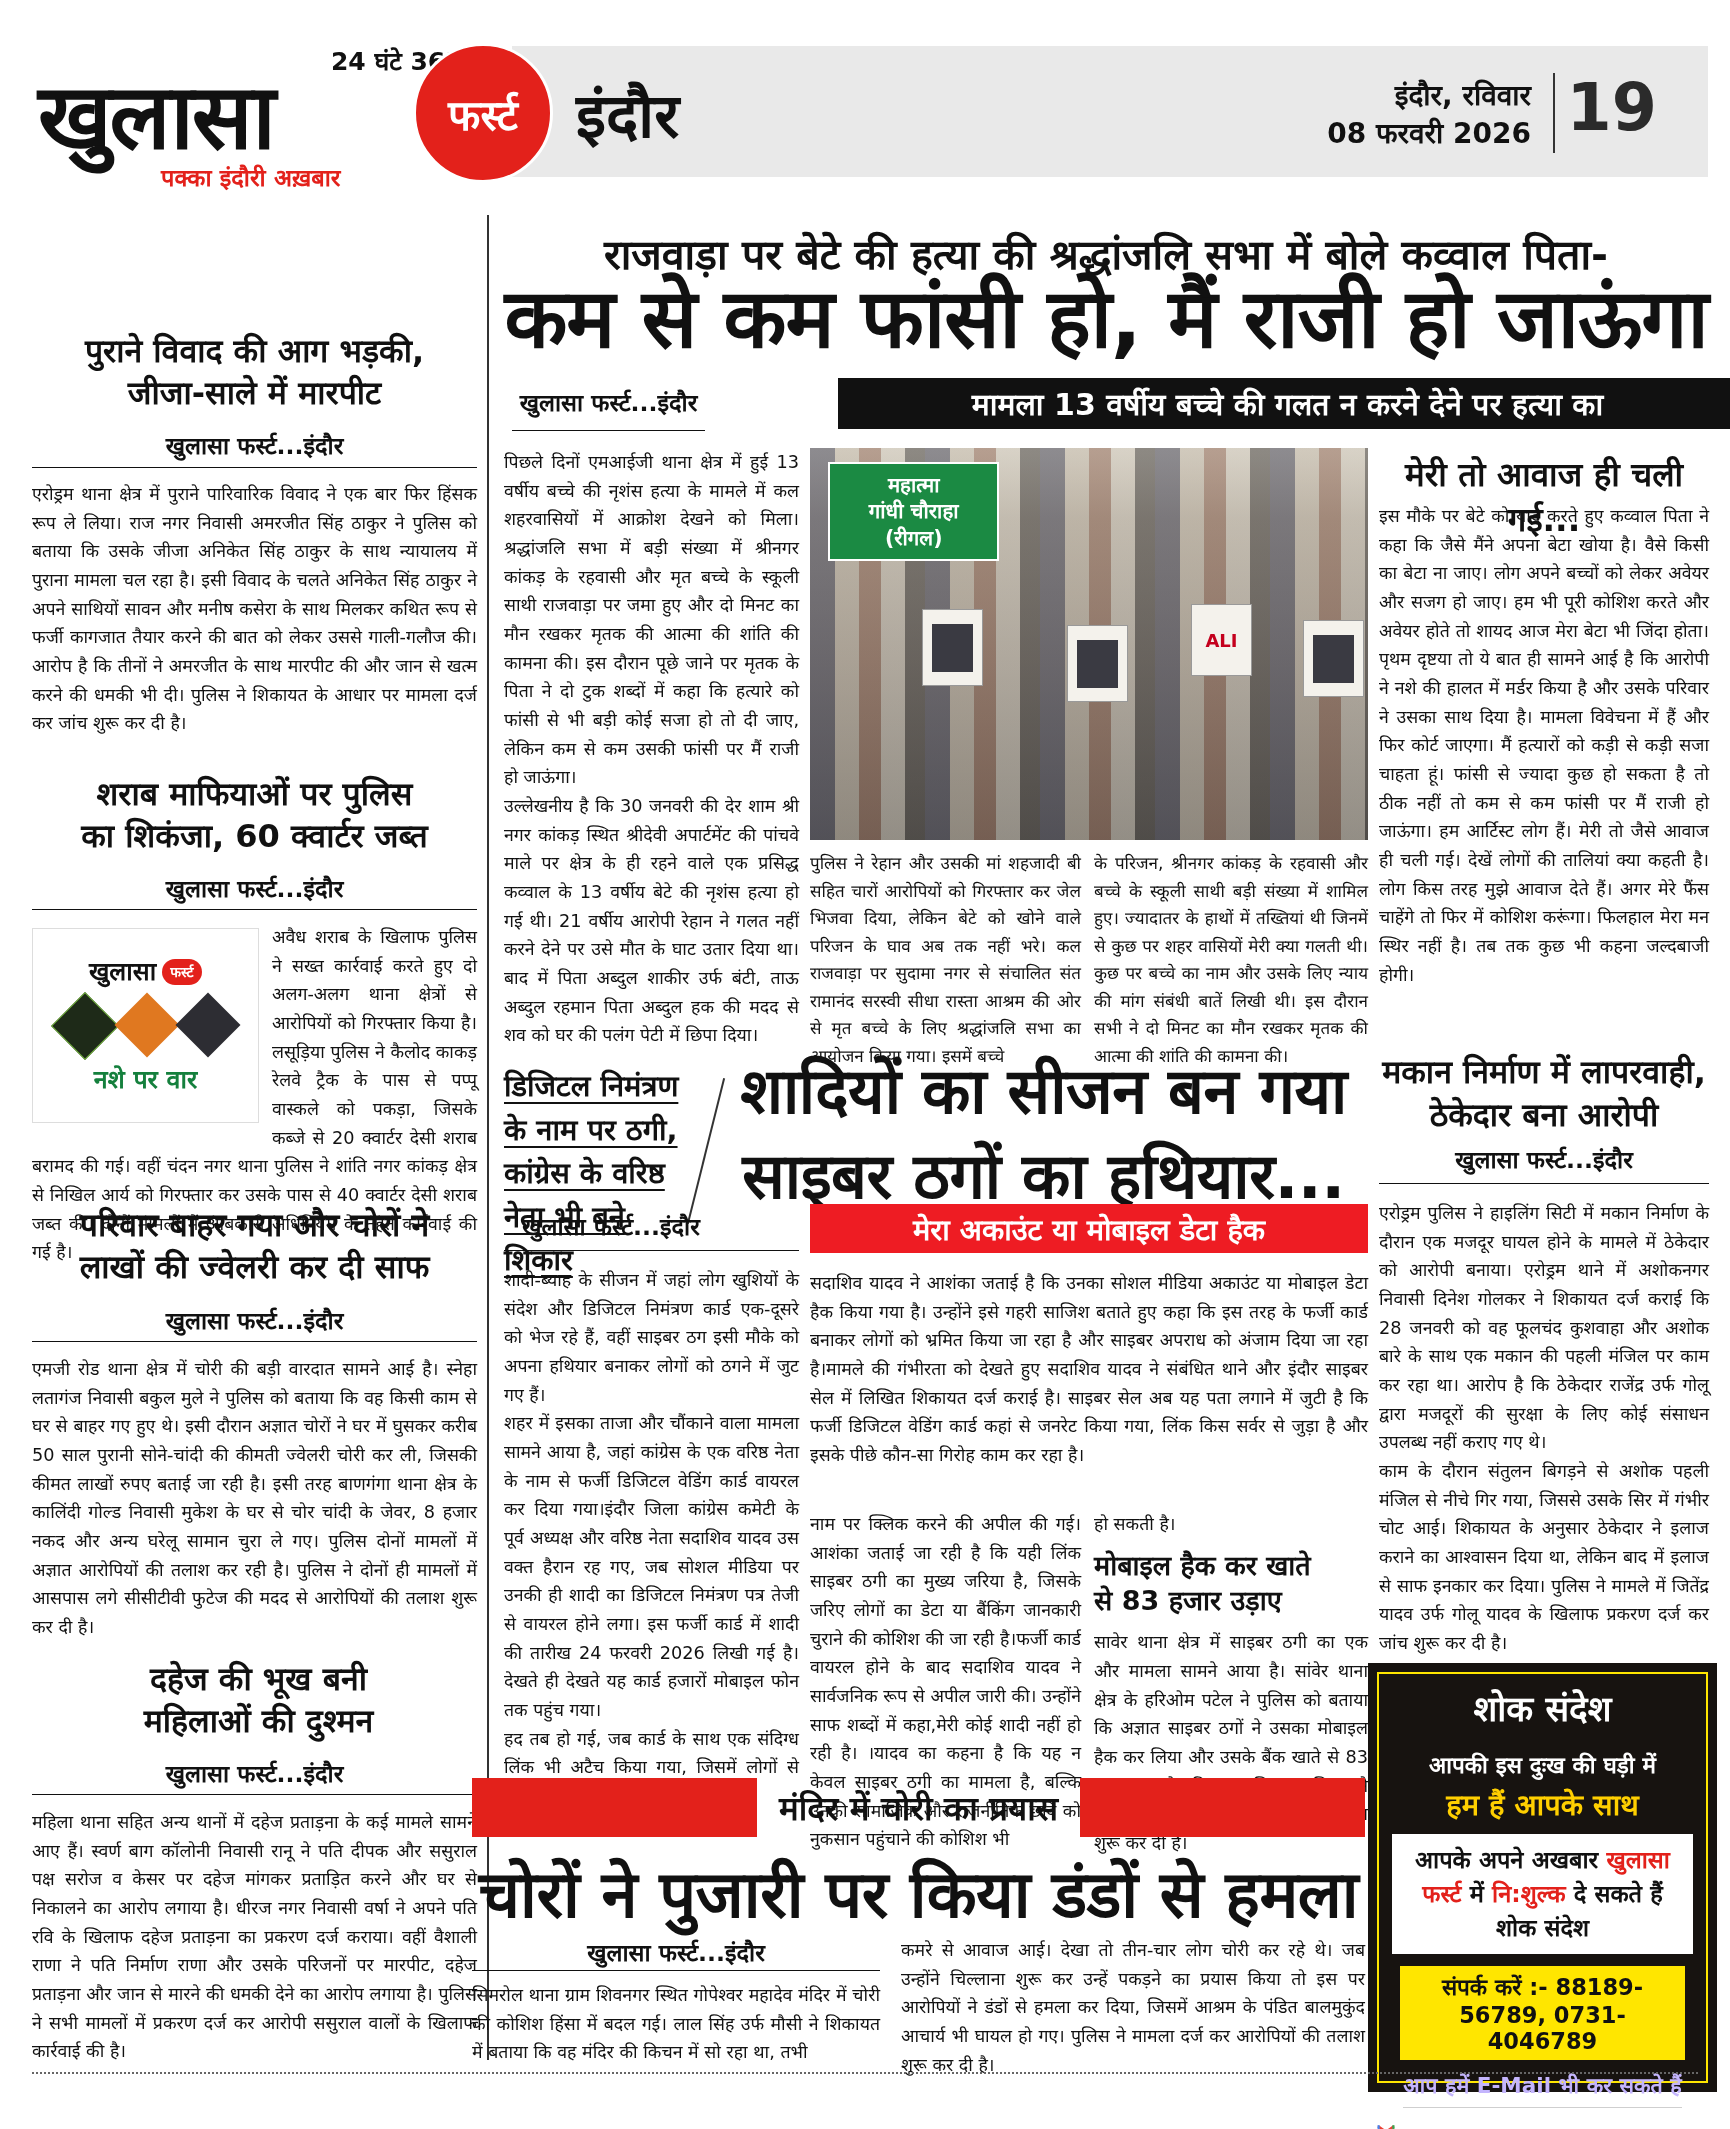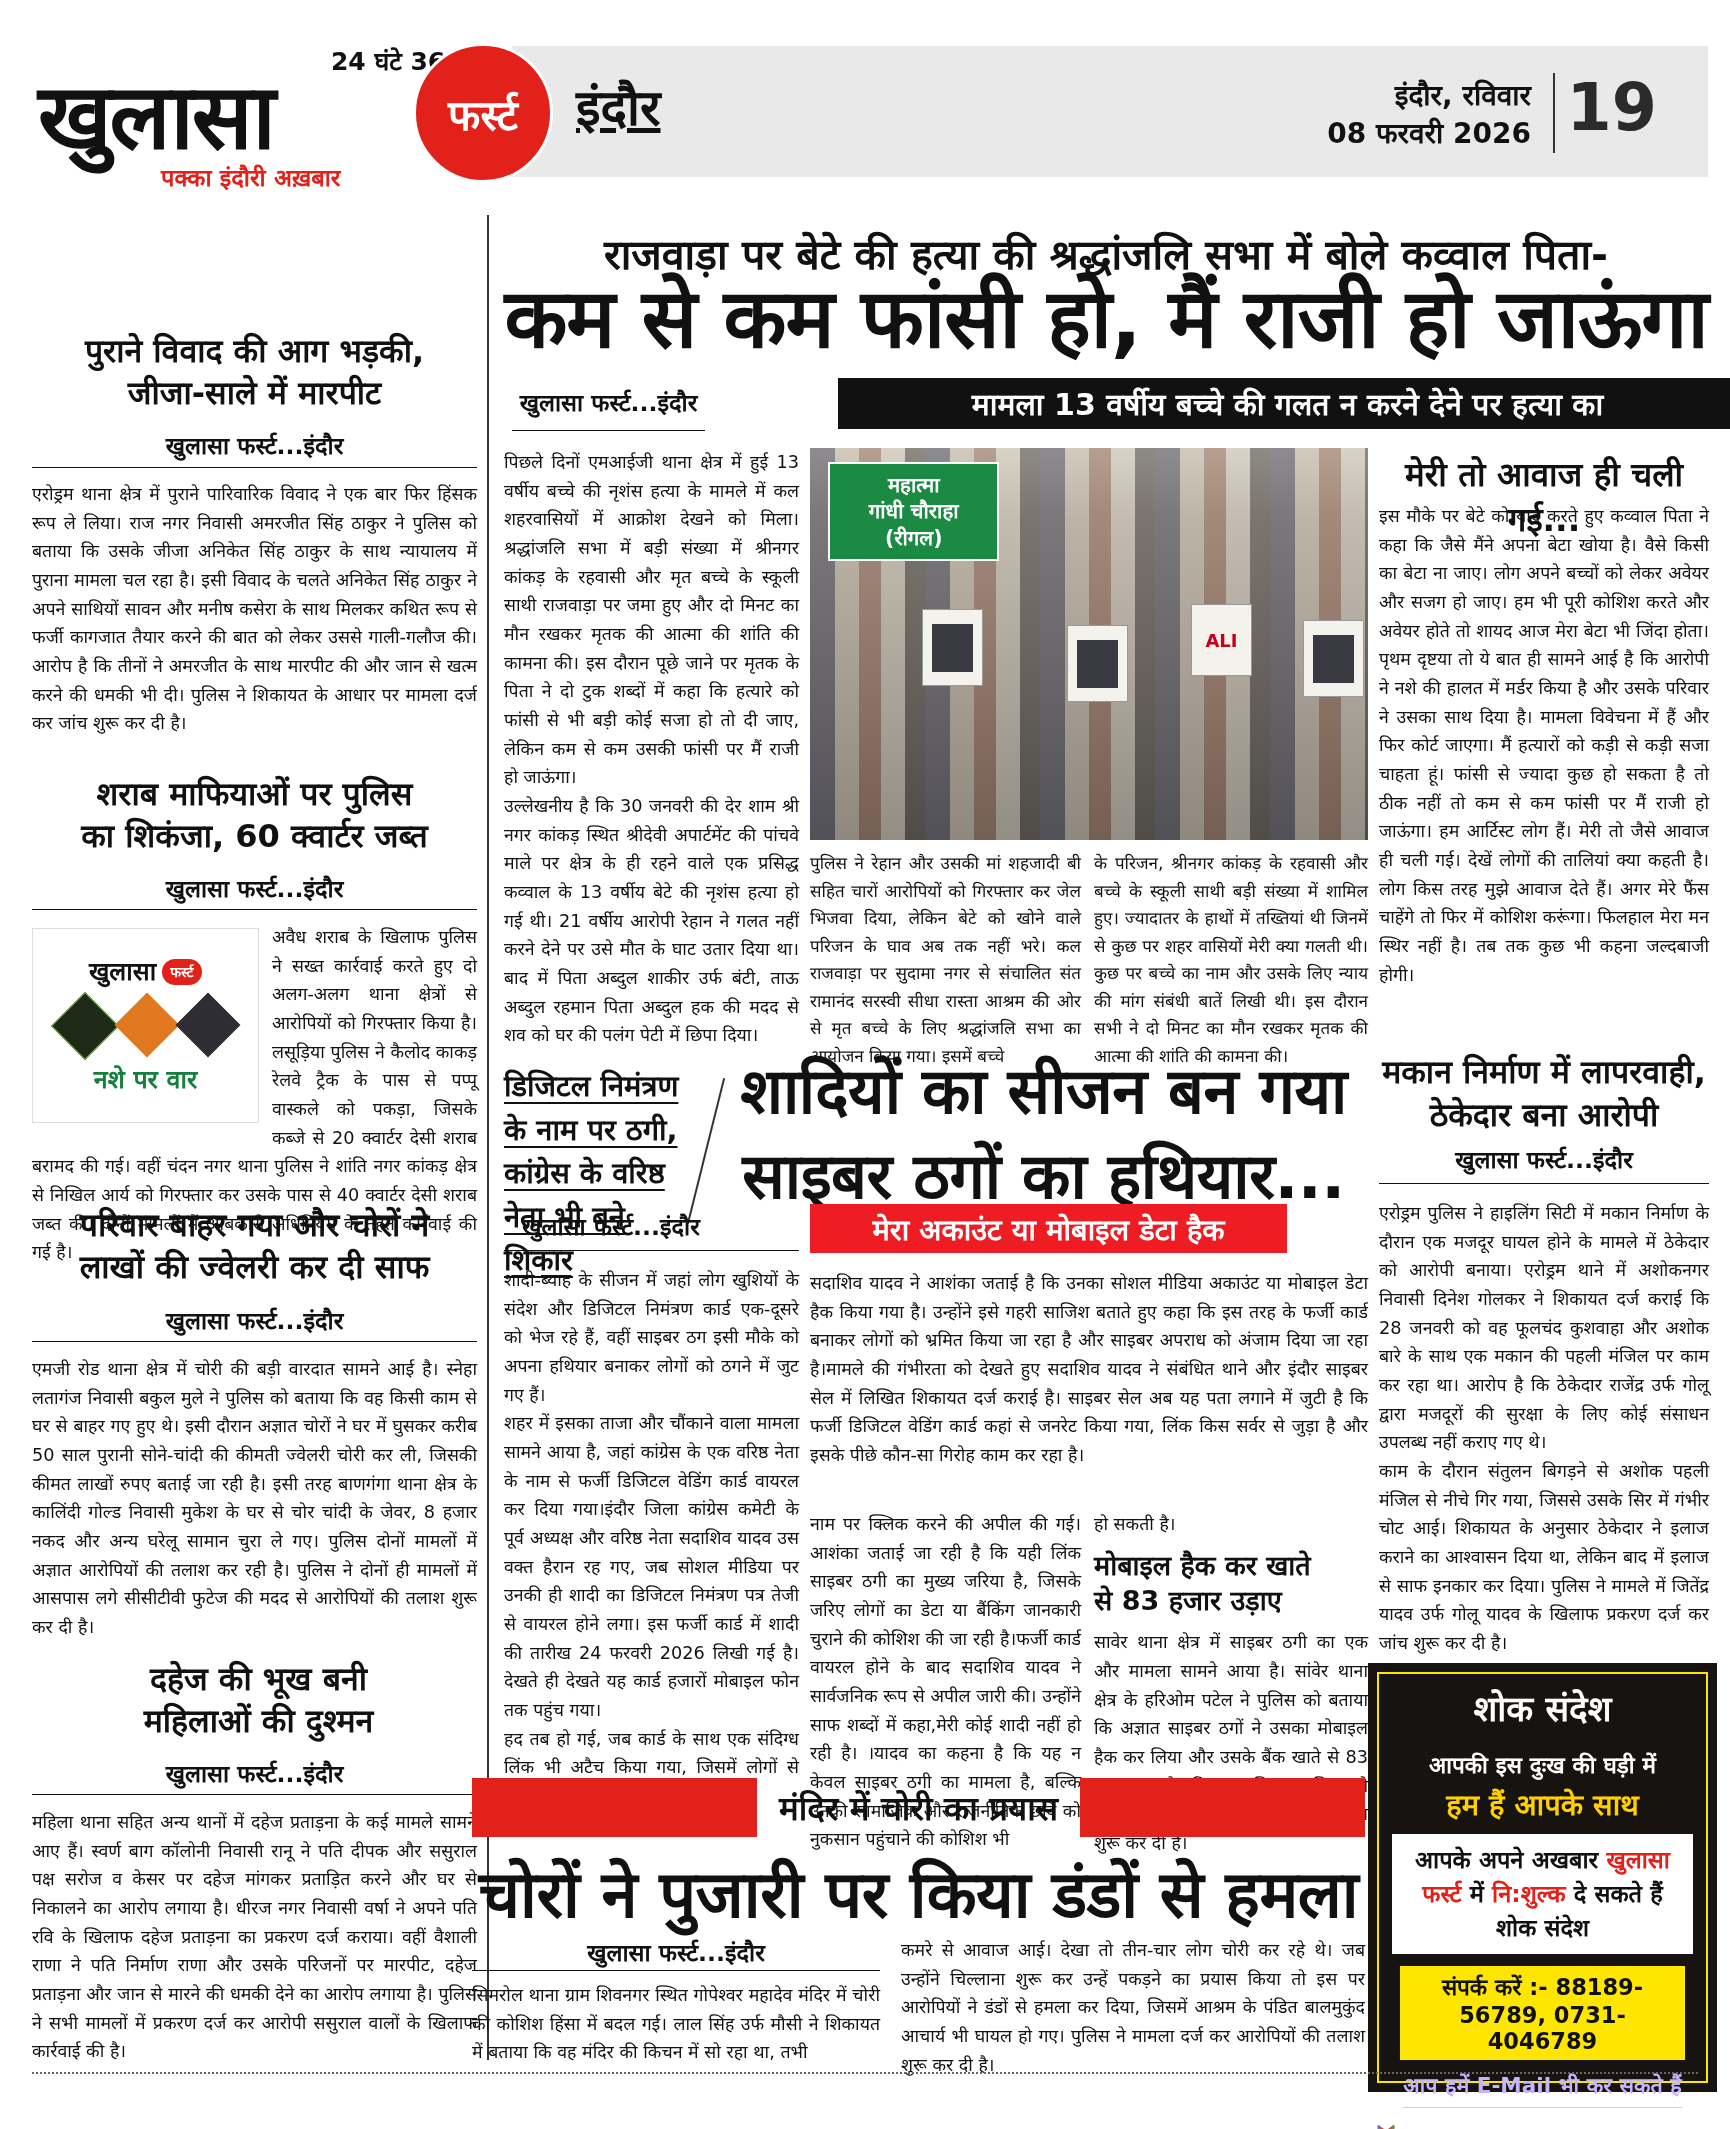--- a/index.html
+++ b/index.html
@@ -15,21 +15,21 @@
   .dotted{border-top:2.1px dotted #666;}
 
   
   .mast-tagline-top{font-size:25px;font-weight:800;}
   .mast-logo{font-size:90px;font-weight:900;letter-spacing:-2.1px;line-height:1;}
   .mast-badge{background:#e3211b;color:#fff;border-radius:50%;width:134px;height:134px;
               display:flex;align-items:center;justify-content:center;font-size:42px;font-weight:800;
               border:3.2px solid #fff;}
   .mast-tagline-bottom{color:#e3211b;font-size:23.6px;font-weight:800;}
   .gray-bar{background:#e9e9e9;}
-  .city{font-size:50px;font-weight:900;text-decoration:underline;}
+  .city{font-size:61px;font-weight:900;}
   .dateline{font-size:28px;font-weight:800;text-align:right;line-height:1.35;}
   .pagenum{font-size:65px;font-weight:700;color:#2b2b2b;}
 
   
   .banner{background:#e3211b;color:#fff;font-size:44px;font-weight:900;
           display:flex;align-items:center;justify-content:center;}
   .rail-head{font-size:32px;font-weight:800;line-height:1.32;text-align:center;}
   .inset-box{float:left;width:225px;height:193px;margin:5.4px 13px 4.3px 0;background:#fff;
              border:1.1px solid #ddd;display:flex;flex-direction:column;align-items:center;justify-content:center;}
   .inset-logo{font-size:25px;font-weight:900;}
@@ -184,21 +184,21 @@
 
   <div class="abs cy-side-hl prel" style="left:504px;top:1065px;width:182px;">डिजिटल निमंत्रण
 के नाम पर ठगी,
 कांग्रेस के वरिष्ठ
 नेता भी बने शिकार</div>
   <div class="abs" style="left:705px;top:1076px;width:2.1px;height:150px;background:#333;transform:rotate(14deg);"></div>
   <div class="abs cy-head center prel" style="left:735px;top:1049px;width:617px;">शादियों का सीजन बन गया
 साइबर ठगों का हथियार...</div>
   <div class="abs byline" style="left:512px;top:1210px;width:198px;">खुलासा फर्स्ट...इंदौर</div>
   <div class="abs rule" style="left:504px;top:1250px;width:295px;border-top-width:1.1px;"></div>
-  <div class="abs redbar" style="left:810px;top:1204px;width:477px;height:49px;">मेरा अकाउंट या मोबाइल डेटा हैक</div>
+  <div class="abs redbar" style="left:810px;top:1204px;width:558px;height:49px;">मेरा अकाउंट या मोबाइल डेटा हैक</div>
 
   <div class="abs body-txt prel" style="left:504px;top:1266px;width:295px;height:486px;">शादी-ब्याह के सीजन में जहां लोग खुशियों के संदेश और डिजिटल निमंत्रण कार्ड एक-दूसरे को भेज रहे हैं, वहीं साइबर ठग इसी मौके को अपना हथियार बनाकर लोगों को ठगने में जुट गए हैं।
 शहर में इसका ताजा और चौंकाने वाला मामला सामने आया है, जहां कांग्रेस के एक वरिष्ठ नेता के नाम से फर्जी डिजिटल वेडिंग कार्ड वायरल कर दिया गया।इंदौर जिला कांग्रेस कमेटी के पूर्व अध्यक्ष और वरिष्ठ नेता सदाशिव यादव उस वक्त हैरान रह गए, जब सोशल मीडिया पर उनकी ही शादी का डिजिटल निमंत्रण पत्र तेजी से वायरल होने लगा। इस फर्जी कार्ड में शादी की तारीख 24 फरवरी 2026 लिखी गई है। देखते ही देखते यह कार्ड हजारों मोबाइल फोन तक पहुंच गया।
 हद तब हो गई, जब कार्ड के साथ एक संदिग्ध लिंक भी अटैच किया गया, जिसमें लोगों से विशेष निमंत्रण देखने के</div>
   <div class="abs body-txt prel" style="left:810px;top:1269px;width:558px;height:231px;">सदाशिव यादव ने आशंका जताई है कि उनका सोशल मीडिया अकाउंट या मोबाइल डेटा हैक किया गया है। उन्होंने इसे गहरी साजिश बताते हुए कहा कि इस तरह के फर्जी कार्ड बनाकर लोगों को भ्रमित किया जा रहा है और साइबर अपराध को अंजाम दिया जा रहा है।मामले की गंभीरता को देखते हुए सदाशिव यादव ने संबंधित थाने और इंदौर साइबर सेल में लिखित शिकायत दर्ज कराई है। साइबर सेल अब यह पता लगाने में जुटी है कि फर्जी डिजिटल वेडिंग कार्ड कहां से जनरेट किया गया, लिंक किस सर्वर से जुड़ा है और इसके पीछे कौन-सा गिरोह काम कर रहा है।</div>
   <div class="abs body-txt prel" style="left:810px;top:1510px;width:271px;height:247px;">नाम पर क्लिक करने की अपील की गई। आशंका जताई जा रही है कि यही लिंक साइबर ठगी का मुख्य जरिया है, जिसके जरिए लोगों का डेटा या बैंकिंग जानकारी चुराने की कोशिश की जा रही है।फर्जी कार्ड वायरल होने के बाद सदाशिव यादव ने सार्वजनिक रूप से अपील जारी की। उन्होंने साफ शब्दों में कहा,मेरी कोई शादी नहीं हो रही है। ।यादव का कहना है कि यह न केवल साइबर ठगी का मामला है, बल्कि उनकी सामाजिक और राजनीतिक छवि को नुकसान पहुंचाने की कोशिश भी</div>
   <div class="abs" style="left:1094px;top:1510px;width:274px;">
     <div class="body-txt" style="text-align:left;">हो सकती है।</div>
     <div class="subhead2 prel" style="margin-top:9.7px;">मोबाइल हैक कर खाते
 से 83 हजार उड़ाए</div>

